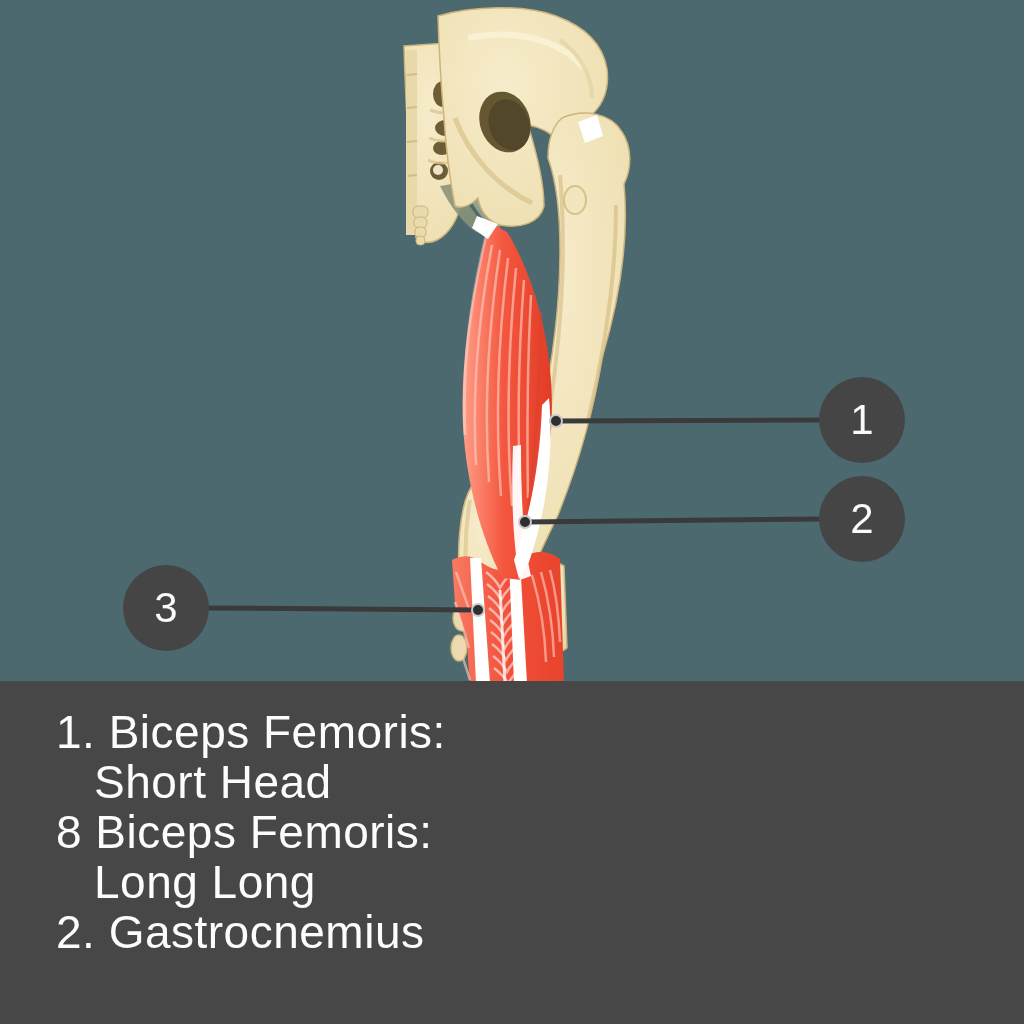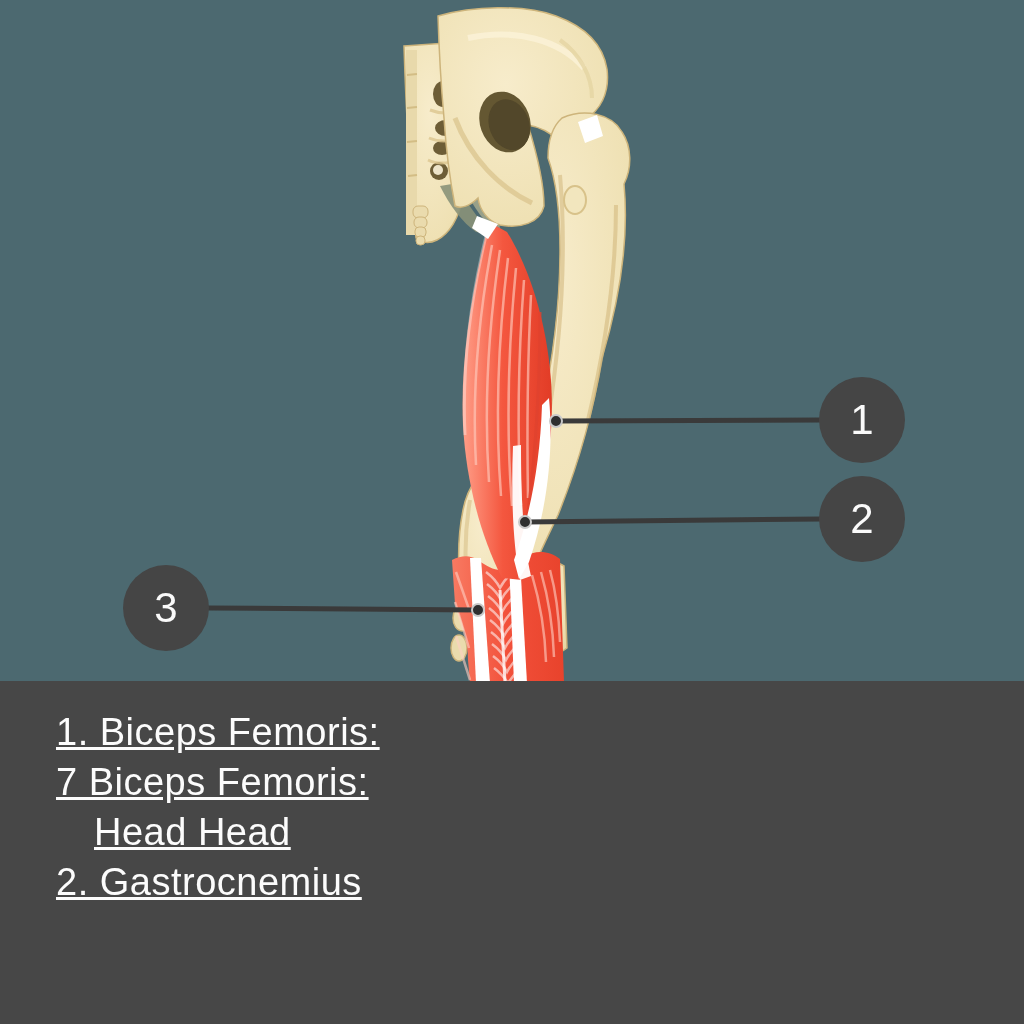--- a/index.html
+++ b/index.html
@@ -21,21 +21,21 @@
   .marker-1{left:819px;top:377px;}
   .marker-2{left:819px;top:476px;}
   .marker-3{left:123px;top:565px;}
 
   .legend-panel{
     position:absolute;left:0;top:681px;width:1024px;height:343px;
     background:#474747;color:#fcfcfc;
     box-sizing:border-box;padding:26px 40px 0 56px;
   }
   .legend-line{
-    font-size:38px;line-height:50px;letter-spacing:0.5px;white-space:nowrap;text-decoration:underline;
+    font-size:46px;line-height:50px;letter-spacing:0.5px;white-space:nowrap;
   }
   .legend-line.indent{padding-left:38px;}
 </style>
 </head>
 <body>
 
 <div class="stage">
 
   <svg class="anatomy-svg" viewBox="0 0 1024 1024">
     <defs>
@@ -223,18 +223,19 @@
   </div>
   <div class="marker marker-2">
     <span>2</span>
   </div>
   <div class="marker marker-3">
     <span>3</span>
   </div>
 
   <div class="legend-panel">
     <div class="legend-line">1. Biceps Femoris:</div>
-    <div class="legend-line">7 Biceps Femoris:</div>
-    <div class="legend-line indent">Head Head</div>
+    <div class="legend-line indent">Short Head</div>
+    <div class="legend-line">8 Biceps Femoris:</div>
+    <div class="legend-line indent">Long Long</div>
     <div class="legend-line">2. Gastrocnemius</div>
   </div>
 
 </div>
 
 </body></html>

